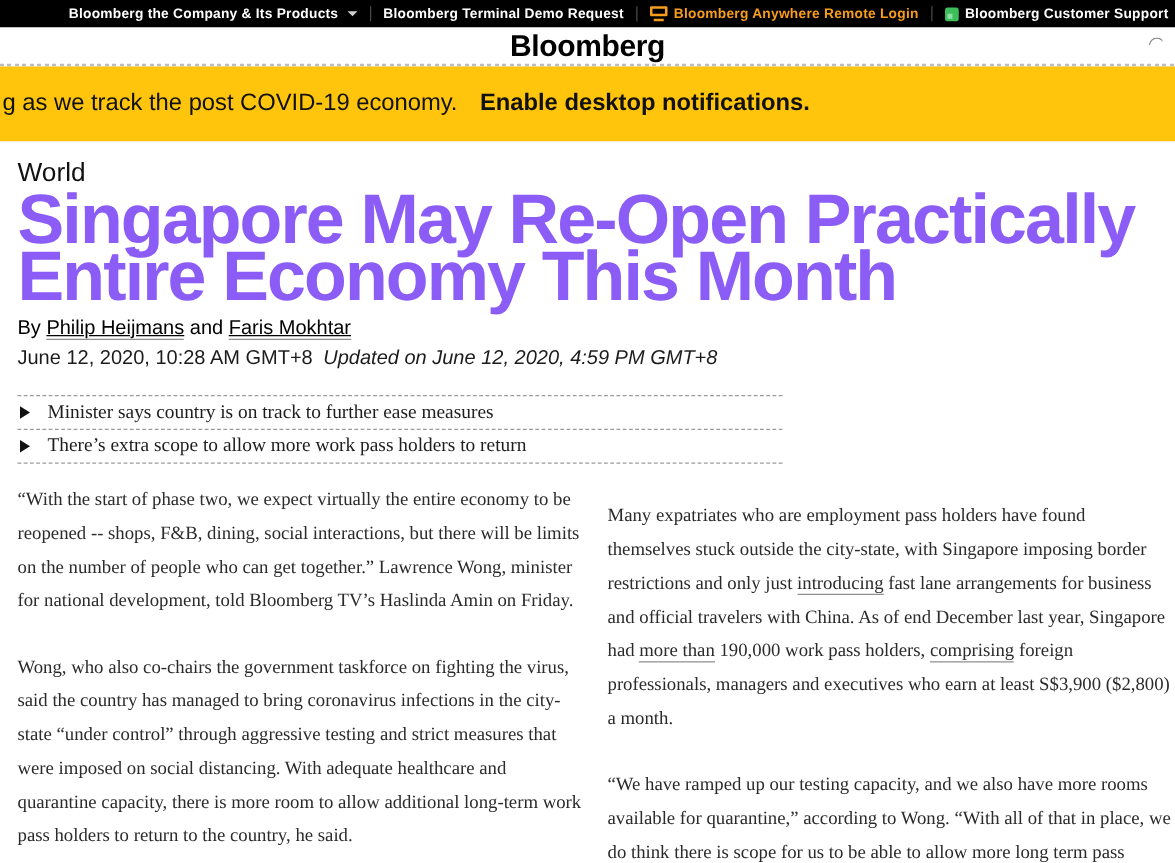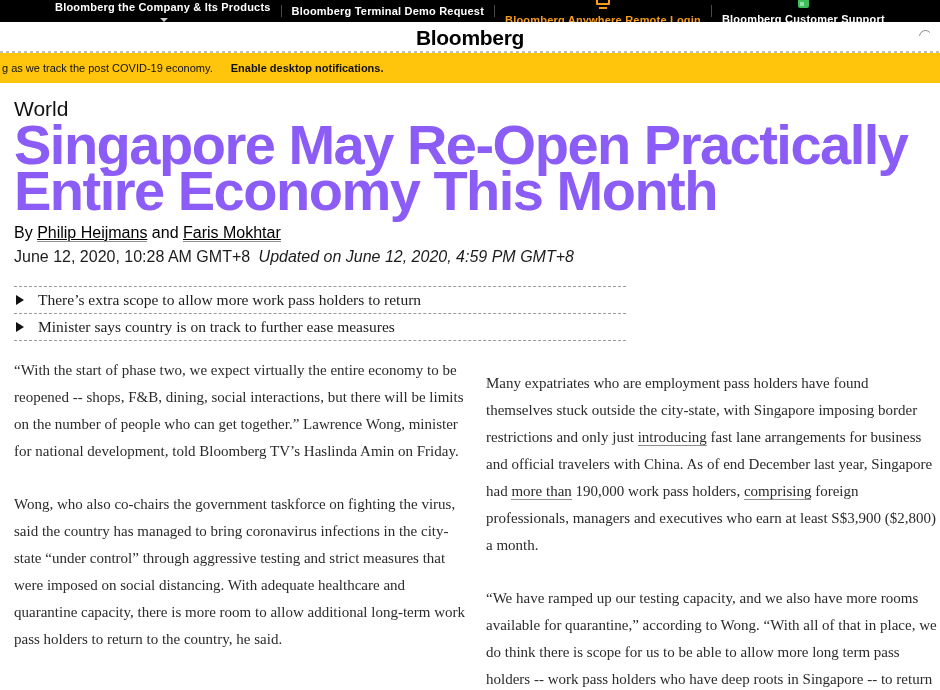--- a/index.html
+++ b/index.html
@@ -11,21 +11,20 @@
 
   
   .topbar {
     height:22px; background:#000; display:flex; align-items:center;
     padding-left:55px; white-space:nowrap;
   }
   .topbar-item {
     display:flex; align-items:center; gap:5px;
     font-size:11px; font-weight:bold; color:#fff; letter-spacing:.2px;
     cursor:pointer;
-    flex-direction:column;
   }
   .topbar-sep { width:1px; height:12px; background:#4a4a4a; margin:0 10px; }
   .caret-down {
     width:0; height:0; border-left:4px solid transparent; border-right:4px solid transparent;
     border-top:4px solid #cfcfcf; margin-left:2px; display:inline-block;
   }
   .monitor-icon { display:inline-block; width:14px; height:12px; position:relative; }
   .monitor-icon .screen { position:absolute; top:0; left:0; width:14px; height:8px; border:2px solid #f89c1c; border-radius:1px; }
   .monitor-icon .stand  { position:absolute; bottom:0; left:3px; width:8px; height:2px; background:#f89c1c; }
   .support-icon {
@@ -38,32 +37,32 @@
 
   
   .masthead {
     height:31px; position:relative; display:flex; align-items:center; justify-content:center;
     background:#fff;
   }
   .masthead::after {
     content:""; position:absolute; left:0; right:0; bottom:0; height:2px;
     background:repeating-linear-gradient(90deg,#bdbdbd 0 3px, transparent 3px 6px);
   }
-  .logo { font-size:21px; font-weight:bold; letter-spacing:-0.3px; cursor:pointer; }
+  .logo { font-size:24px; font-weight:bold; letter-spacing:-0.3px; cursor:pointer; }
   .partial-arc {
     position:absolute; right:10px; top:8px; width:11px; height:6px; overflow:hidden;
   }
   .partial-arc::before {
     content:""; display:block; width:11px; height:11px; border:1.5px solid #8a8a8a; border-radius:50%;
   }
 
   
   .banner {
-    height:30px; display:flex; align-items:center; padding-left:2px;
-    font-size:11px; color:#111;
+    height:60px; display:flex; align-items:center; padding-left:2px;
+    font-size:19px; color:#111;
   }
   .banner .cta { font-weight:bold; margin-left:18px; cursor:pointer; }
 
   
   .content { padding:14px 2px 0 14px; }
   .eyebrow { font-size:21px; font-weight:400; color:#111; margin-bottom:1px; cursor:pointer; }
   .headline {
     font-size:56px; line-height:46px; font-weight:bold; letter-spacing:-1.5px;
     color:#8b5cf6; margin-bottom:10px; max-width:900px;
   }
@@ -137,25 +136,25 @@
   <div class="byline"><span>By </span><a class="inline-link">Philip Heijmans</a><span> and </span><a class="inline-link">Faris Mokhtar</a></div>
 
   <div class="dateline">
     <span>June 12, 2020, 10:28 AM GMT+8</span>
     <span class="updated">Updated on June 12, 2020, 4:59 PM GMT+8</span>
   </div>
 
   <div class="bullet-box">
     <div class="bullet-row">
       <span class="bullet-arrow"></span>
-      <span>There’s extra scope to allow more work pass holders to return</span>
+      <span>Minister says country is on track to further ease measures</span>
     </div>
     <div class="bullet-row">
       <span class="bullet-arrow"></span>
-      <span>Minister says country is on track to further ease measures</span>
+      <span>There’s extra scope to allow more work pass holders to return</span>
     </div>
   </div>
 
   <div class="body-cols">
     <div class="col col-left">
       <p><span>“With the start of phase two, we expect virtually the entire economy to be reopened -- shops, F&amp;B, dining, social interactions, but there will be limits on the number of people who can get together.” Lawrence Wong, minister for national development, told Bloomberg TV’s Haslinda Amin on Friday.</span></p>
       <p><span>Wong, who also co-chairs the government taskforce on fighting the virus, said the country has managed to bring coronavirus infections in the city-state “under control” through aggressive testing and strict measures that were imposed on social distancing. With adequate healthcare and quarantine capacity, there is more room to allow additional long-term work pass holders to return to the country, he said.</span></p>
     </div>
     <div class="col col-right">
       <p><span>Many expatriates who are employment pass holders have found themselves stuck outside the city-state, with Singapore imposing border restrictions and only just </span><a class="inline-link">introducing</a><span> fast lane arrangements for business and official travelers with China. As of end December last year, Singapore had </span><a class="inline-link">more than</a><span> 190,000 work pass holders, </span><a class="inline-link">comprising</a><span> foreign professionals, managers and executives who earn at least S$3,900 ($2,800) a month.</span></p>

